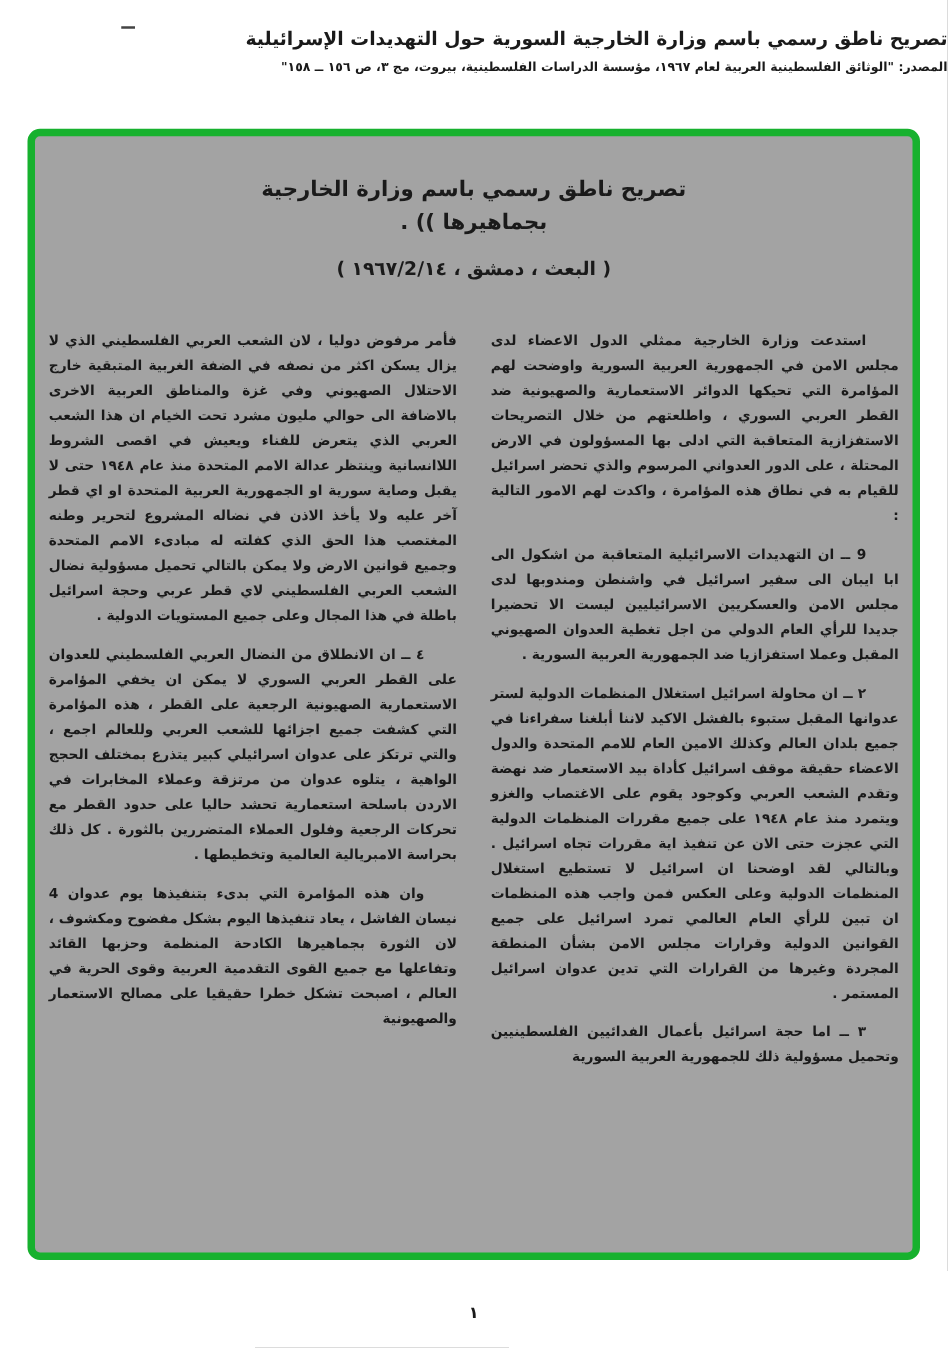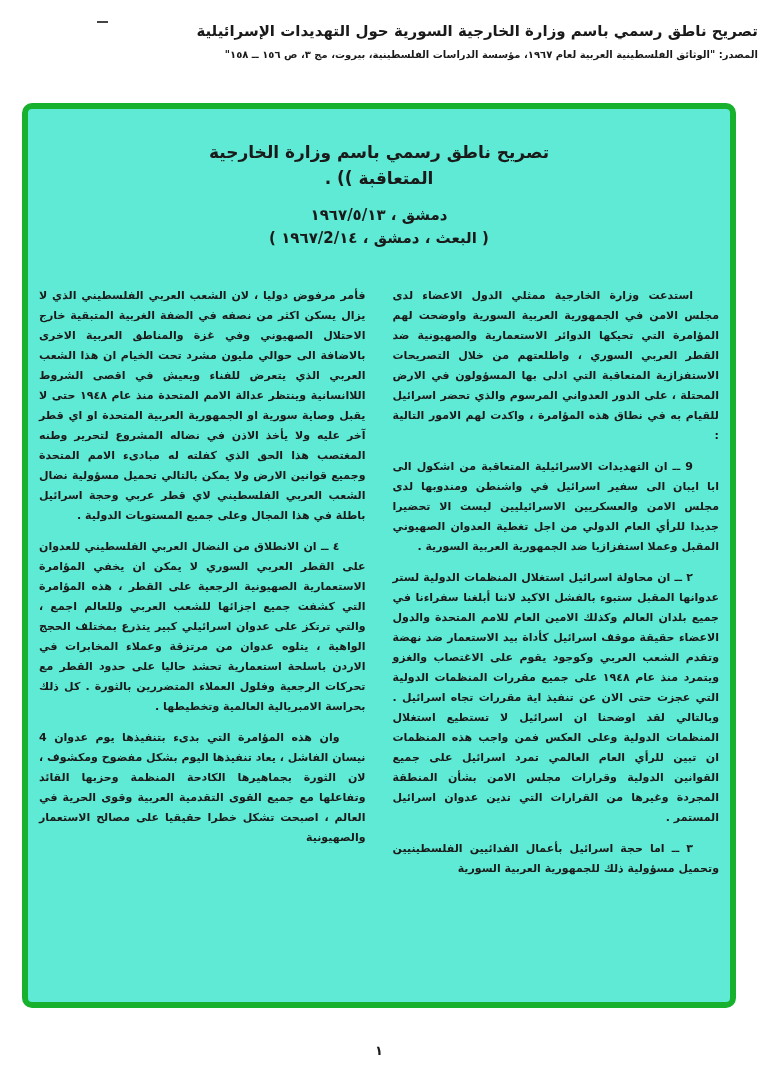--- a/index.html
+++ b/index.html
@@ -13,21 +13,21 @@
 
   .scan-dash{position:absolute;left:97px;top:21px;width:11px;height:2px;background:#444;}
 
   .page-header{position:absolute;top:22px;left:0;right:0;}
   .header-title{font-size:15px;font-weight:bold;letter-spacing:0;}
   .header-source{font-size:10px;font-weight:bold;margin-top:9px;}
 
   .green-box{
     position:absolute;left:22px;top:103px;width:714px;height:905px;
     border:6px solid #17b12e;border-radius:10px;box-sizing:border-box;
-    overflow:hidden;background:#5eead4;
+    overflow:hidden;background:#a3a3a3;
   }
   .doc-title{
     text-align:center;font-weight:bold;font-size:17px;line-height:26px;margin-top:30px;
   }
   .doc-date{
     text-align:center;font-weight:bold;font-size:15px;line-height:23px;margin-top:13px;
   }
   .columns{
     display:flex;flex-direction:row;gap:27px;margin:36px 11px 0 11px;
   }
@@ -53,25 +53,24 @@
 
   <div class="page-header">
     <div class="header-title">تصريح ناطق رسمي باسم وزارة الخارجية السورية حول التهديدات الإسرائيلية</div>
     <div class="header-source">المصدر: "الوثائق الفلسطينية العربية لعام ١٩٦٧، مؤسسة الدراسات الفلسطينية، بيروت، مج ٣، ص ١٥٦ ــ ١٥٨"</div>
   </div>
 
   <div class="green-box" style="border-color: rgb(23, 177, 46);">
 
     <div class="doc-title">
       <div>تصريح ناطق رسمي باسم وزارة الخارجية</div>
-      <div>المتعاقبة )) .</div>
+      <div>بجماهيرها )) .</div>
     </div>
 
     <div class="doc-date">
-      <div>دمشق ، ١٩٦٧/٥/١٣</div>
       <div>( البعث ، دمشق ، ١٩٦٧/2/١٤ )</div>
     </div>
 
     <div class="columns">
       <div class="col">
         <p class="indent">استدعت وزارة الخارجية ممثلي الدول الاعضاء لدى مجلس الامن في الجمهورية العربية السورية واوضحت لهم المؤامرة التي تحيكها الدوائر الاستعمارية والصهيونية ضد القطر العربي السوري ، واطلعتهم من خلال التصريحات الاستفزازية المتعاقبة التي ادلى بها المسؤولون في الارض المحتلة ، على الدور العدواني المرسوم والذي تحضر اسرائيل للقيام به في نطاق هذه المؤامرة ، واكدت لهم الامور التالية :</p>
         <p class="indent">9 ــ ان التهديدات الاسرائيلية المتعاقبة من اشكول الى ابا ايبان الى سفير اسرائيل في واشنطن ومندوبها لدى مجلس الامن والعسكريين الاسرائيليين ليست الا تحضيرا جديدا للرأي العام الدولي من اجل تغطية العدوان الصهيوني المقبل وعملا استفزازيا ضد الجمهورية العربية السورية .</p>
         <p class="indent">٢ ــ ان محاولة اسرائيل استغلال المنظمات الدولية لستر عدوانها المقبل ستبوء بالفشل الاكيد لاننا أبلغنا سفراءنا في جميع بلدان العالم وكذلك الامين العام للامم المتحدة والدول الاعضاء حقيقة موقف اسرائيل كأداة بيد الاستعمار ضد نهضة وتقدم الشعب العربي وكوجود يقوم على الاغتصاب والغزو ويتمرد منذ عام ١٩٤٨ على جميع مقررات المنظمات الدولية التي عجزت حتى الان عن تنفيذ اية مقررات تجاه اسرائيل . وبالتالي لقد اوضحنا ان اسرائيل لا تستطيع استغلال المنظمات الدولية وعلى العكس فمن واجب هذه المنظمات ان تبين للرأي العام العالمي تمرد اسرائيل على جميع القوانين الدولية وقرارات مجلس الامن بشأن المنطقة المجردة وغيرها من القرارات التي تدين عدوان اسرائيل المستمر .</p>
         <p class="indent">٣ ــ اما حجة اسرائيل بأعمال الفدائيين الفلسطينيين وتحميل مسؤولية ذلك للجمهورية العربية السورية</p>
       </div>

